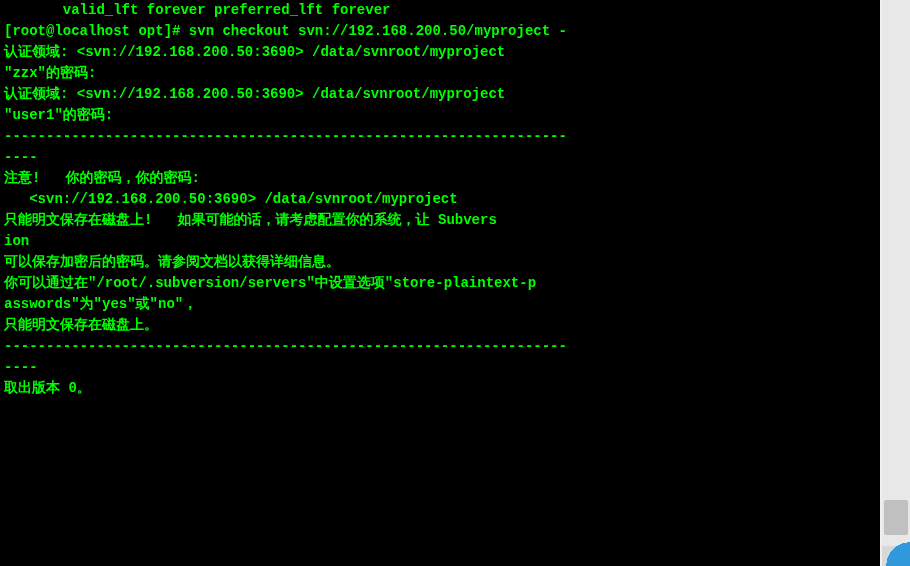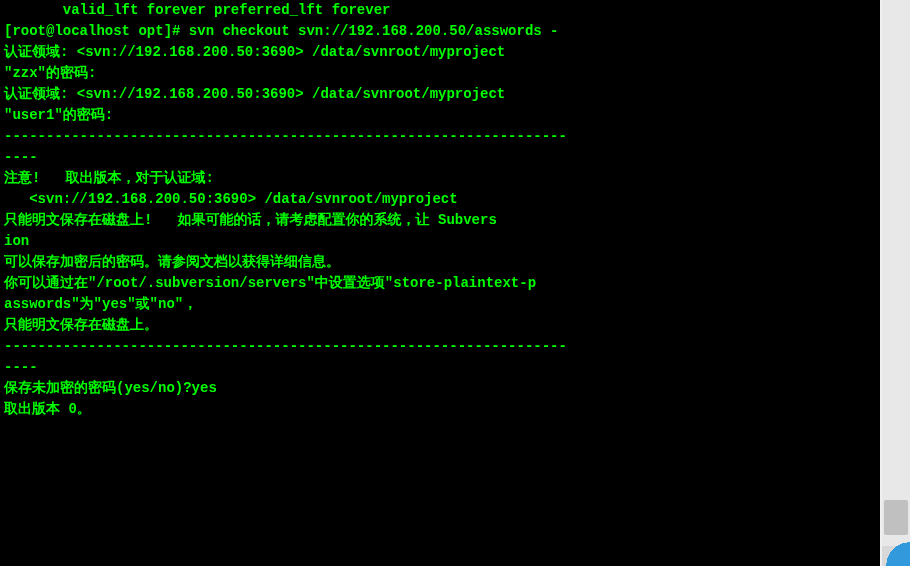--- a/index.html
+++ b/index.html
@@ -88,42 +88,41 @@
       height: 28px;
       background: radial-gradient(circle at bottom right, #3399dd 0%, #3399dd 60%, transparent 60%);
       z-index: 10;
     }
   </style>
 </head>
 <body>
 
 <div class="terminal-window">
   <span class="line green bold">       valid_lft forever preferred_lft forever</span>
-  <span class="line green bold">[root@localhost opt]# svn checkout svn://192.168.200.50/asswords -</span>
+  <span class="line green bold">[root@localhost opt]# svn checkout svn://192.168.200.50/myproject -</span>
   <span class="line green bold">认证领域: &lt;svn://192.168.200.50:3690&gt; /data/svnroot/myproject</span>
   <span class="line green bold">"zzx"的密码:</span>
   <span class="line green bold">认证领域: &lt;svn://192.168.200.50:3690&gt; /data/svnroot/myproject</span>
   <span class="line green bold">"user1"的密码:</span>
   <span class="line green bold"></span>
   <span class="line green bold">-------------------------------------------------------------------</span>
   <span class="line green bold">----</span>
-  <span class="line green bold">注意!   取出版本，对于认证域:</span>
+  <span class="line green bold">注意!   你的密码，你的密码:</span>
   <span class="line green bold"></span>
   <span class="line green bold">   &lt;svn://192.168.200.50:3690&gt; /data/svnroot/myproject</span>
   <span class="line green bold"></span>
   <span class="line green bold">只能明文保存在磁盘上!   如果可能的话，请考虑配置你的系统，让 Subvers</span>
   <span class="line green bold">ion</span>
   <span class="line green bold">可以保存加密后的密码。请参阅文档以获得详细信息。</span>
   <span class="line green bold"></span>
   <span class="line green bold">你可以通过在"/root/.subversion/servers"中设置选项"store-plaintext-p</span>
   <span class="line green bold">asswords"为"yes"或"no"，</span>
   <span class="line green bold">只能明文保存在磁盘上。</span>
   <span class="line green bold">-------------------------------------------------------------------</span>
   <span class="line green bold">----</span>
-  <span class="line green bold">保存未加密的密码(yes/no)?yes</span>
   <span class="line green bold">取出版本 0。</span>
 </div>
 
 <div class="scrollbar-track">
   <div class="scrollbar-thumb"></div>
   <div class="scroll-arrow-down">
     <div class="down-triangle"></div>
   </div>
 </div>
 

